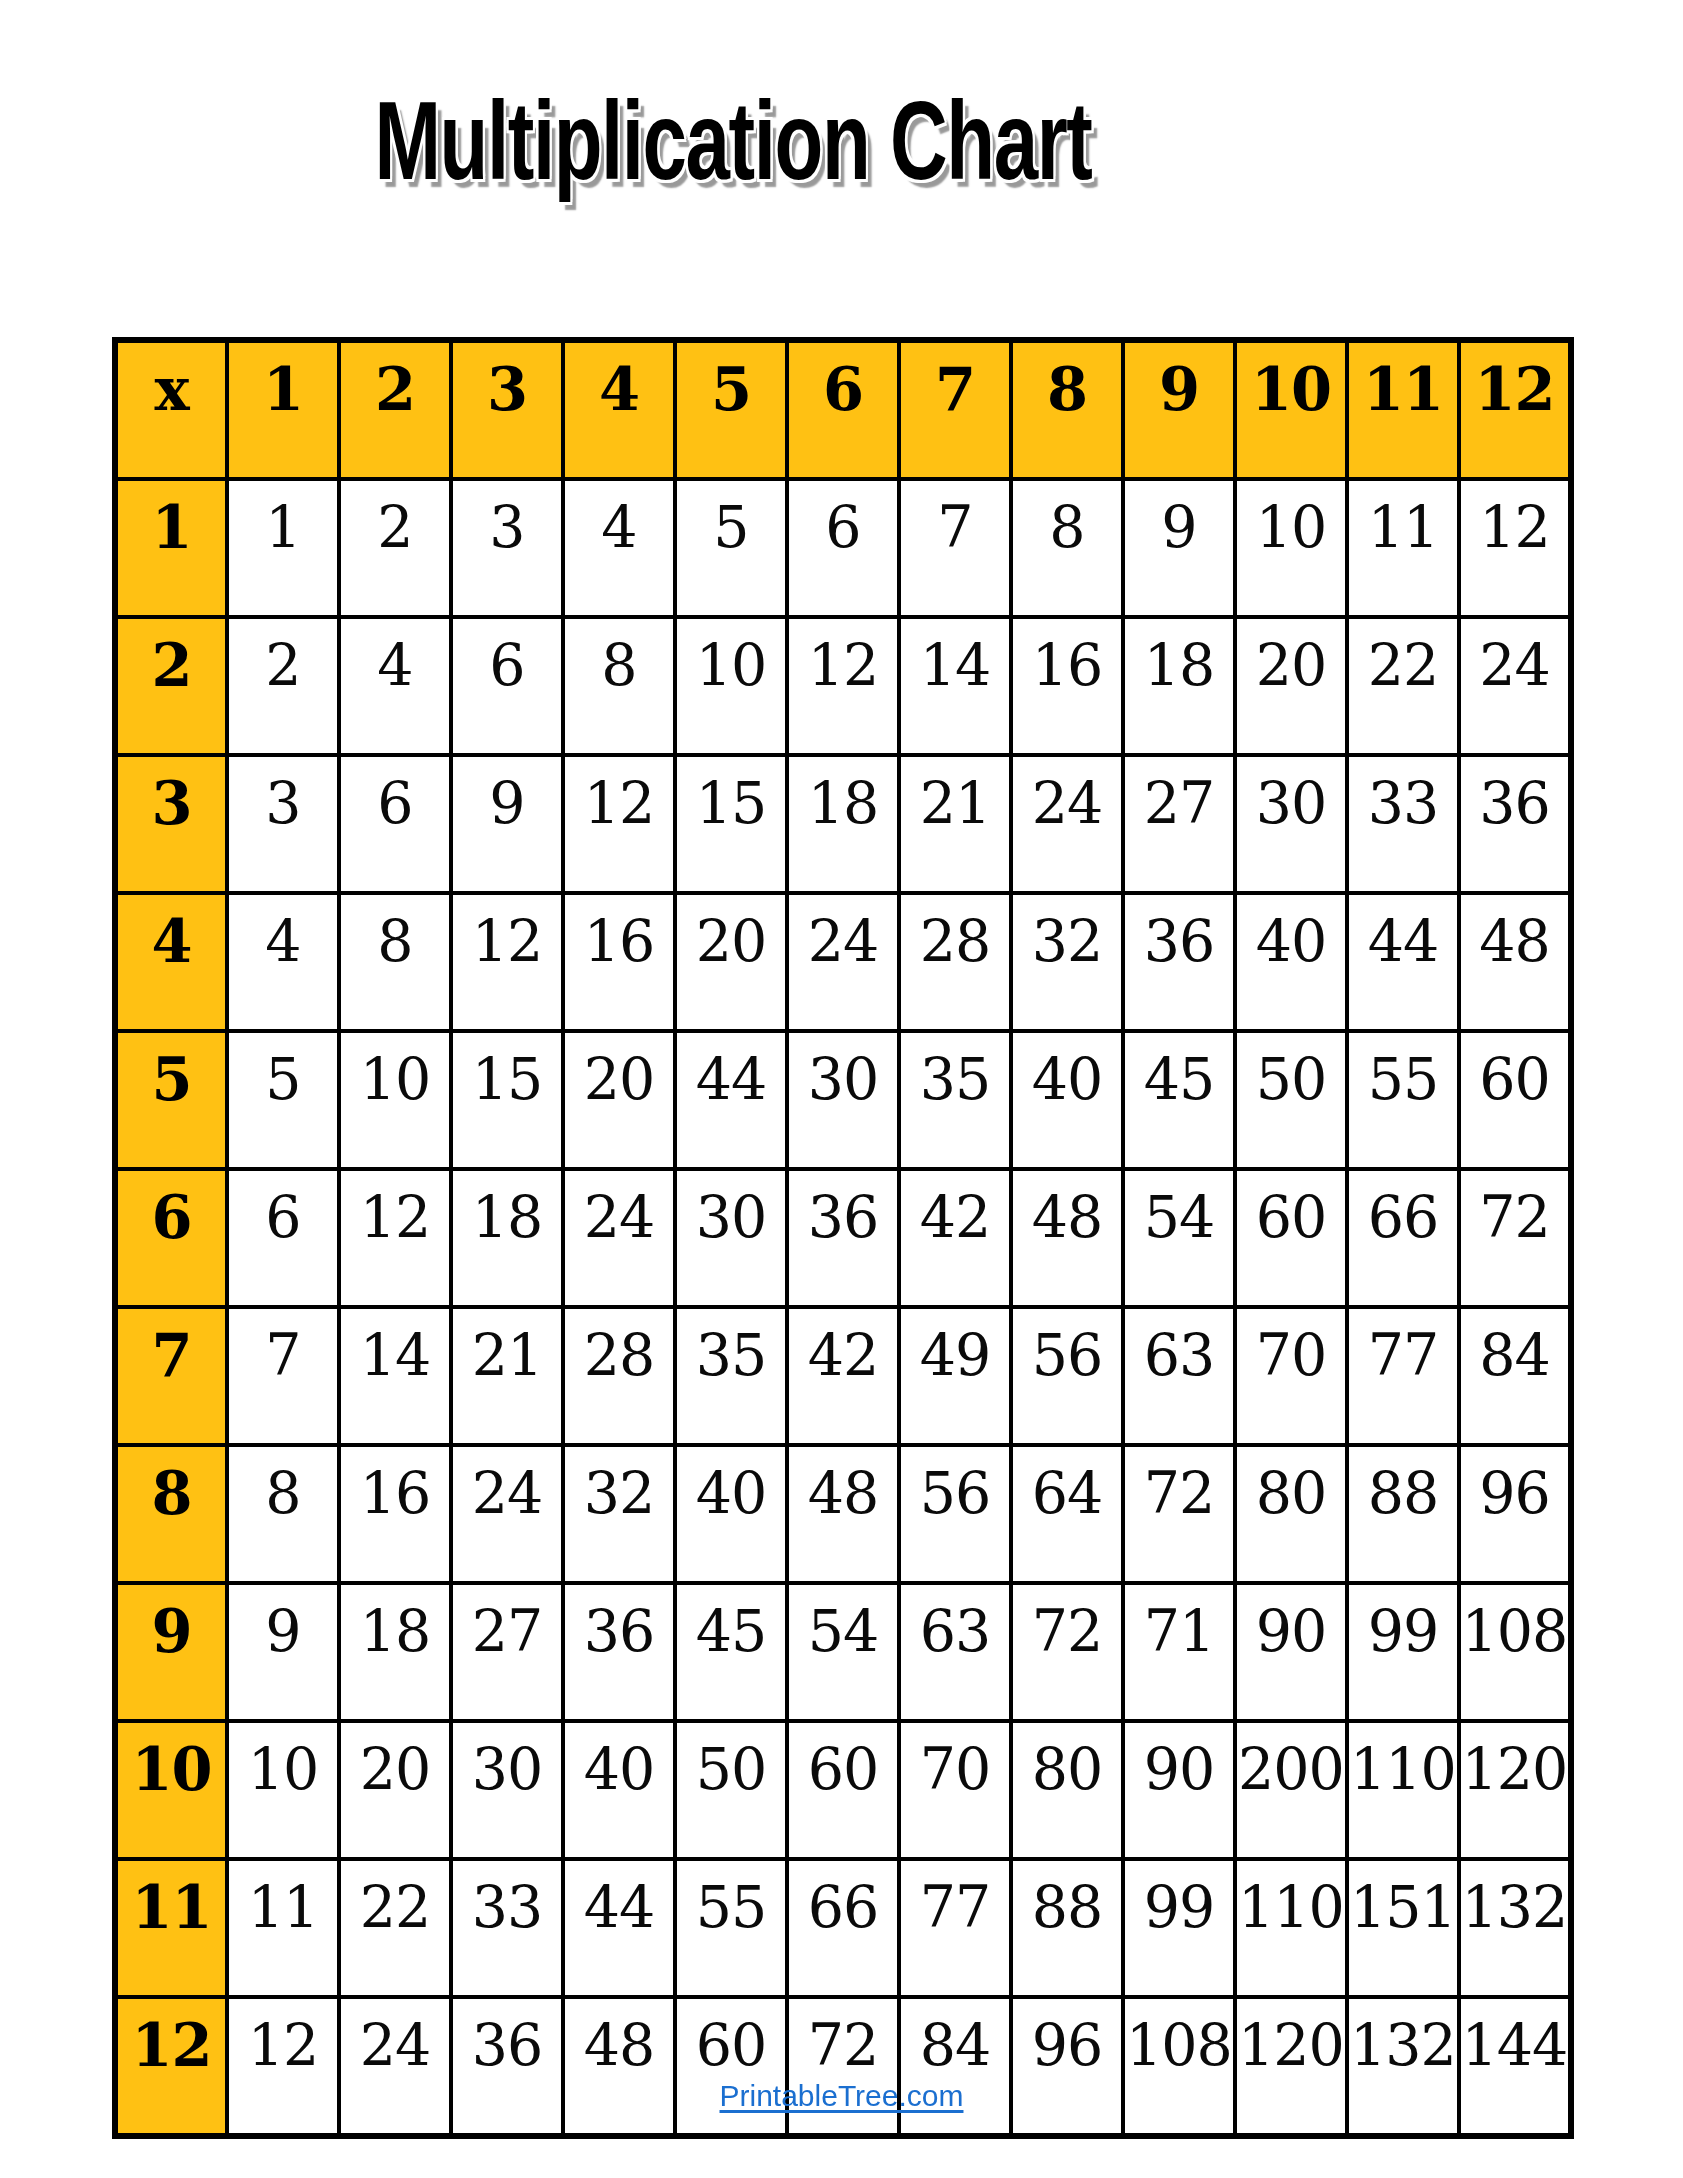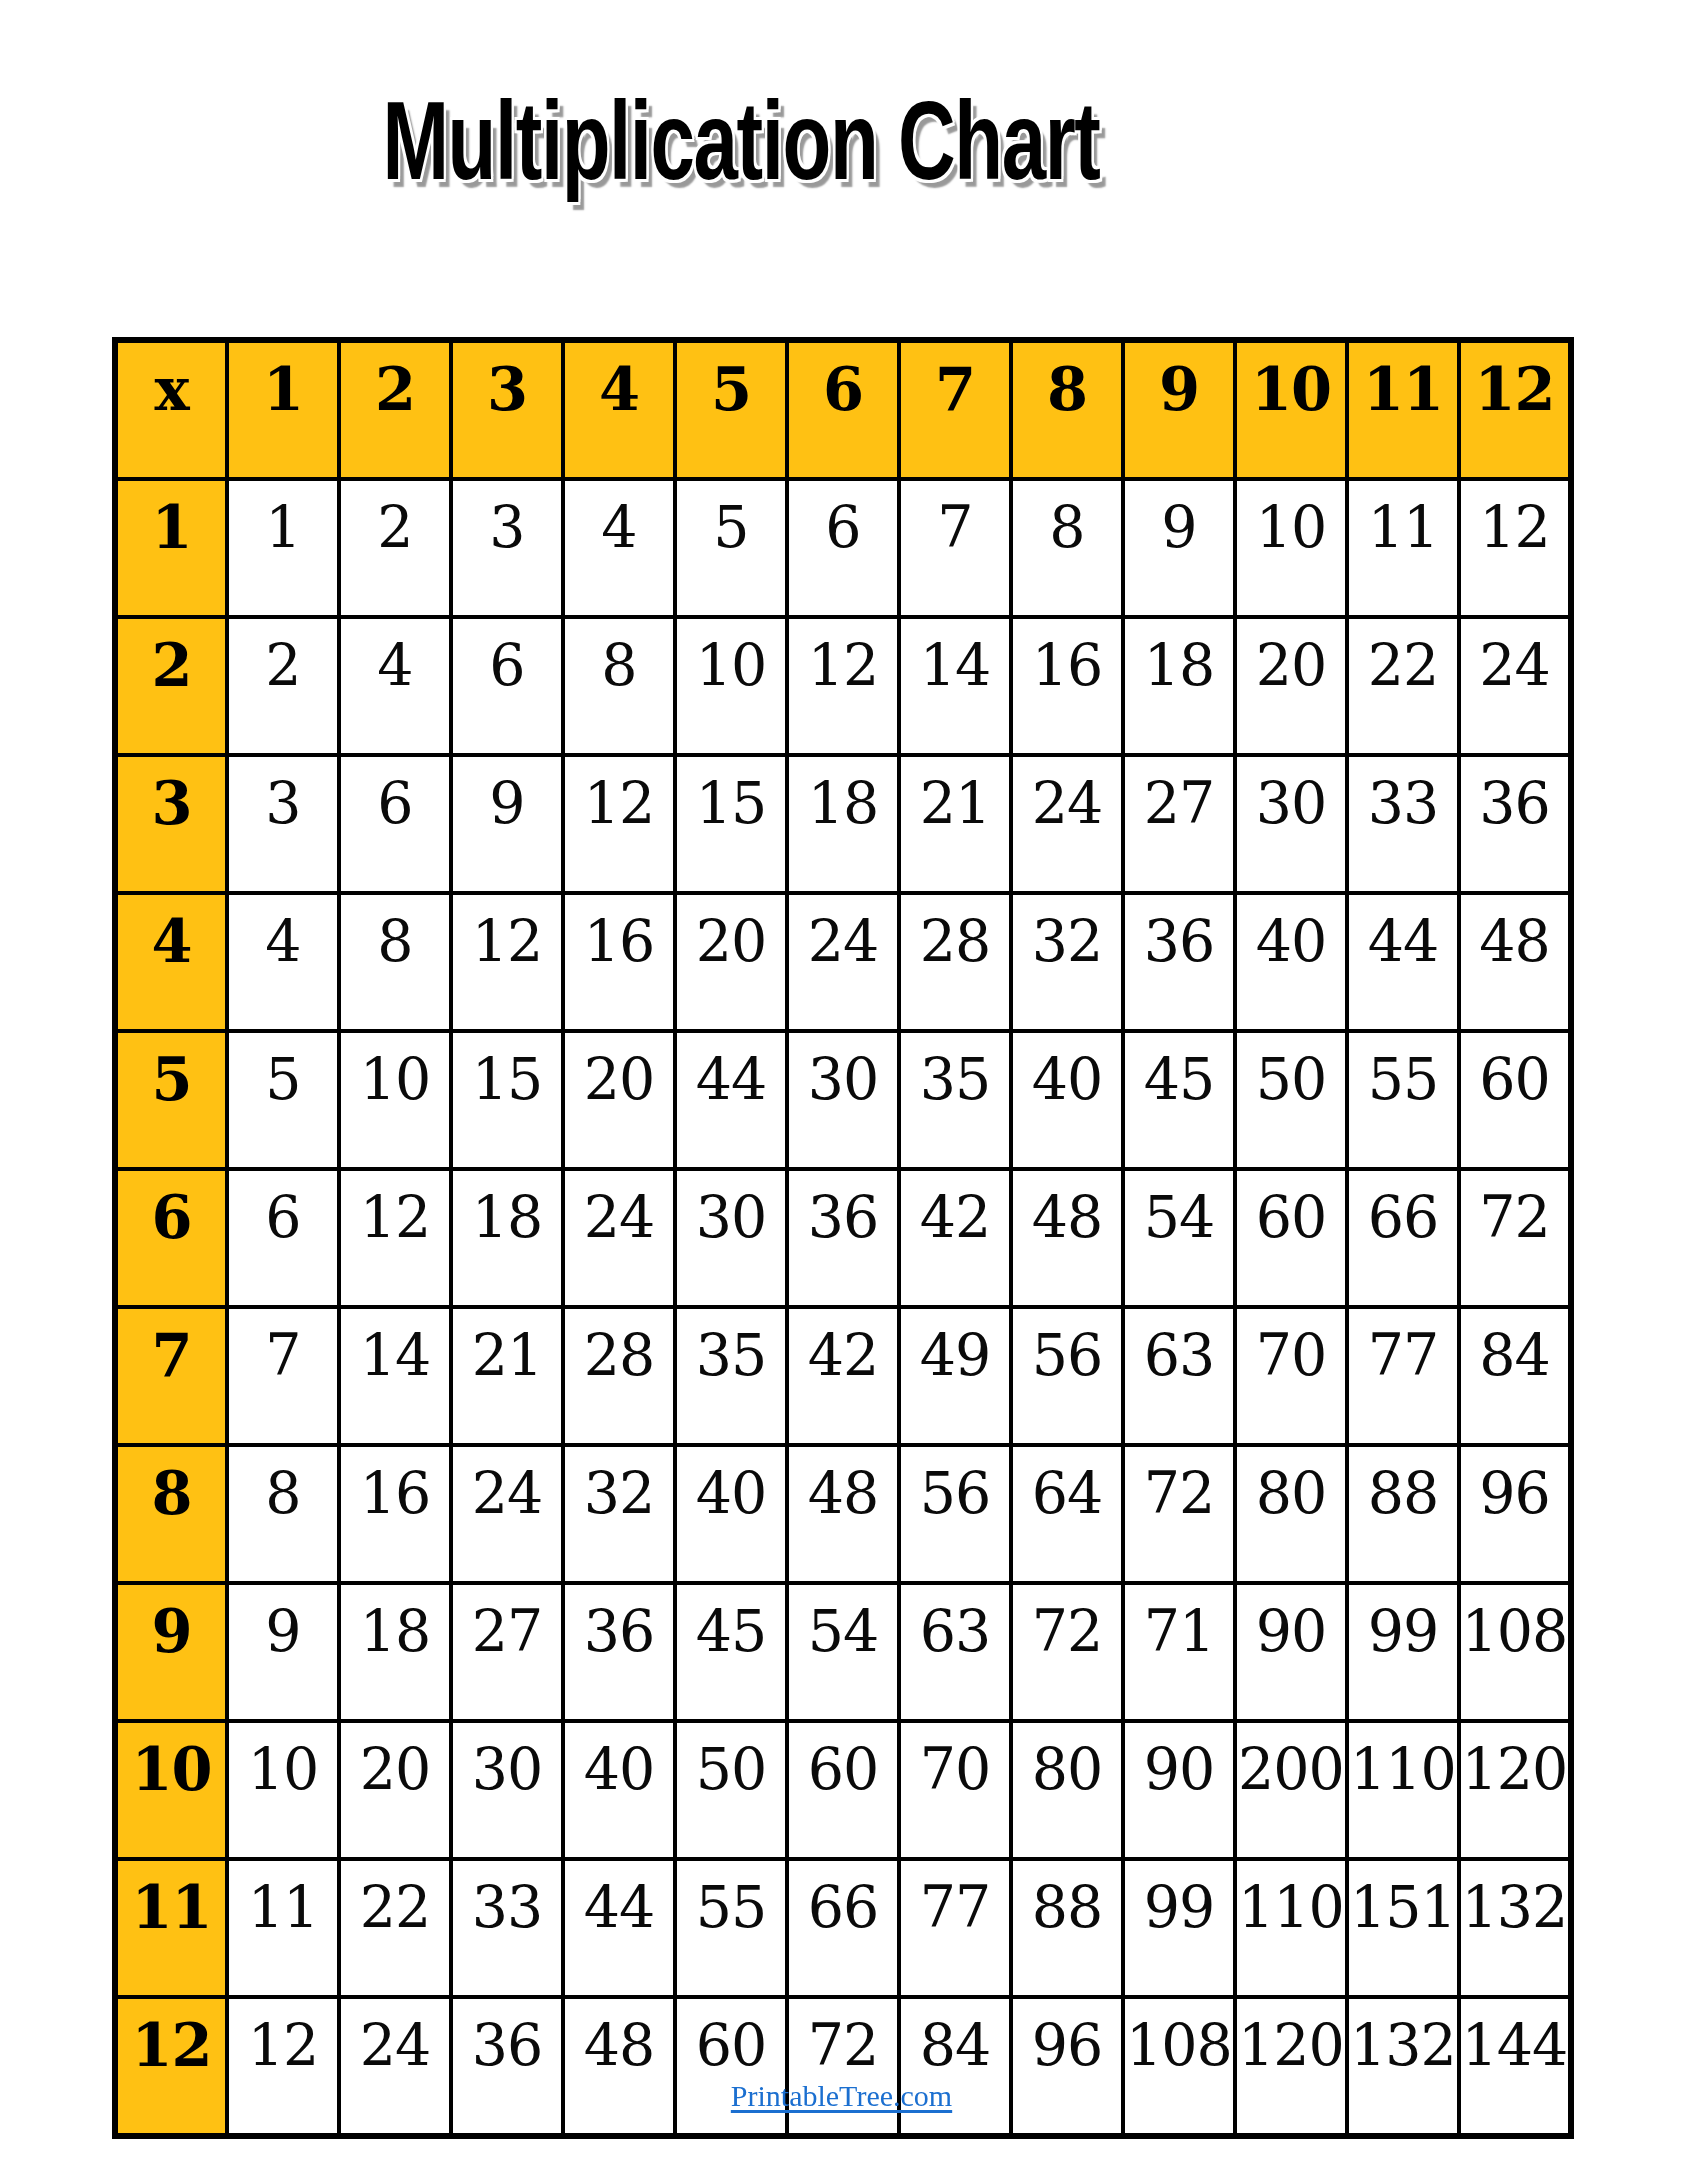--- a/index.html
+++ b/index.html
@@ -12,21 +12,21 @@
     position: relative;
     background: #ffffff;
     overflow: hidden;
     font-family: "Liberation Sans", sans-serif;
   }
 
   
   .title-wrap {
     position: absolute;
     top: 75px;
-    left: 16px;
+    left: 8px;
     width: 1449px;
     text-align: center;
   }
   h1.page-title {
     margin: 0;
     display: inline-block;
     font-family: "Liberation Sans", sans-serif;
     font-weight: 700;
     font-size: 111px;
     line-height: 1.2;
@@ -84,21 +84,21 @@
 
   
   .footer {
     position: absolute;
     top: 2079px;
     left: 0;
     width: 1683px;
     text-align: center;
   }
   .footer a.footer-link {
-    font-family: Liberation Serif, serif;
+    font-family: Liberation Sans, sans-serif;
     font-size: 30px;
     color: #1B6FD0;
     text-decoration: underline;
     text-underline-offset: 4px;
     cursor: pointer;
   }
 </style>
 </head>
 <body>
 

